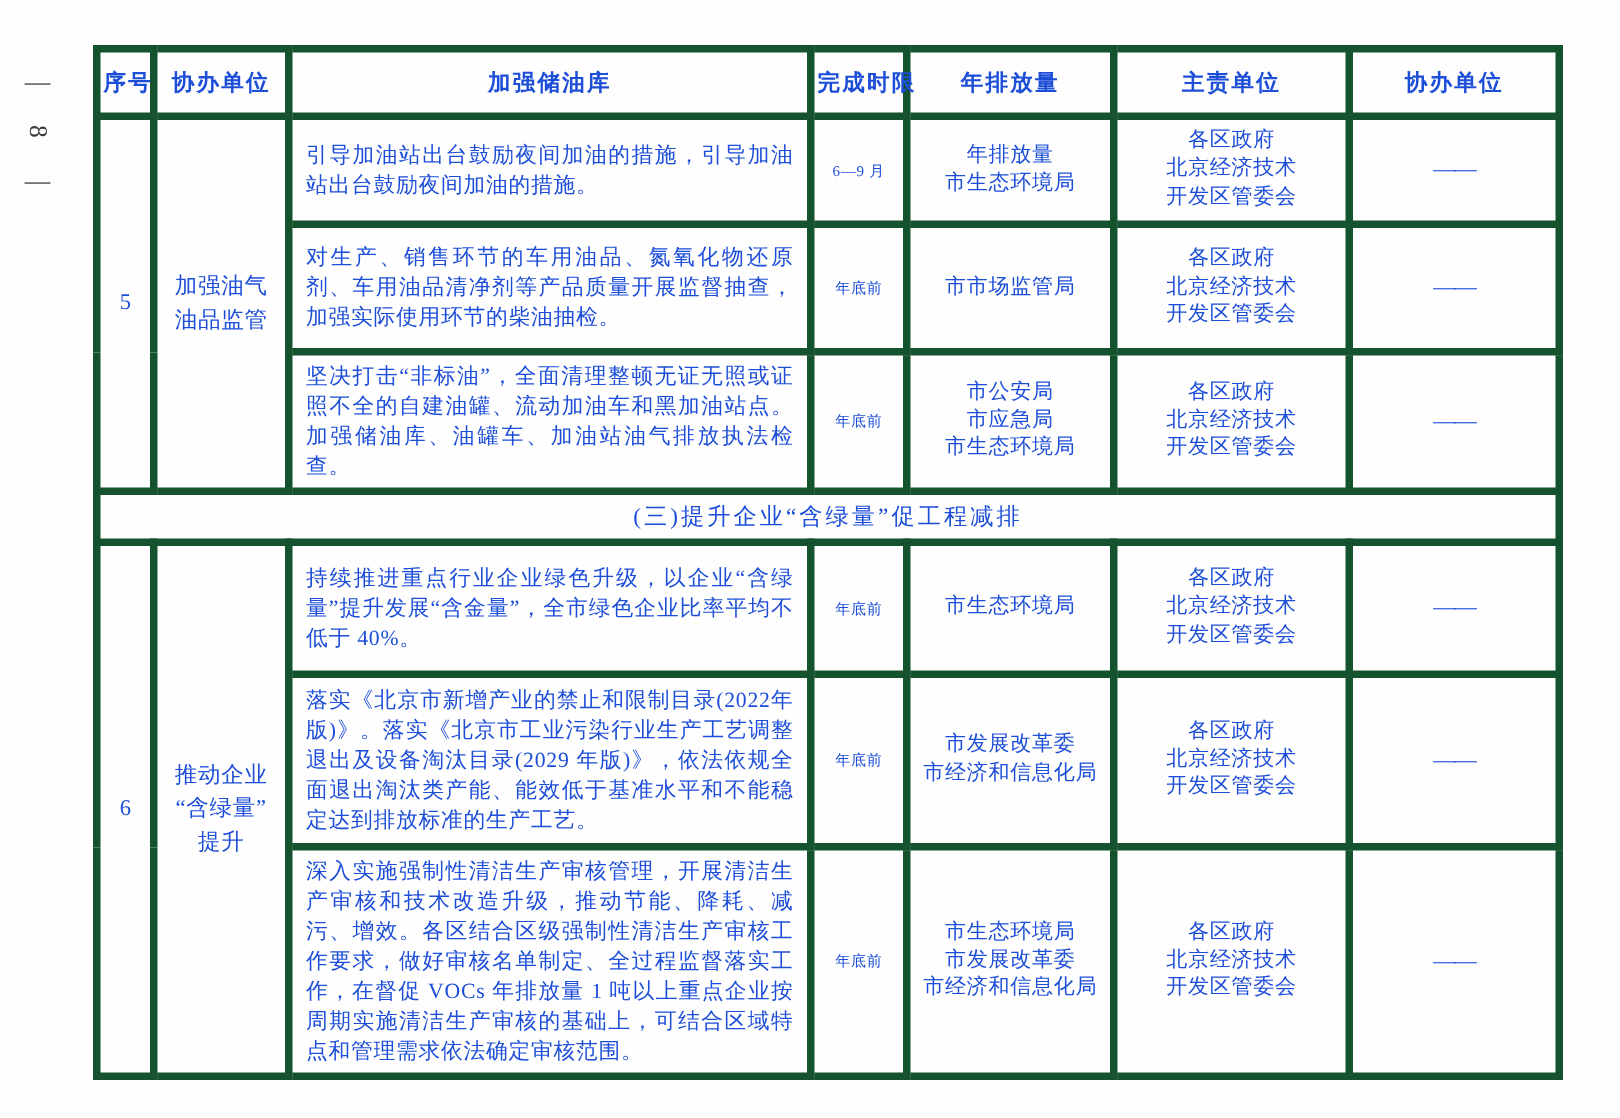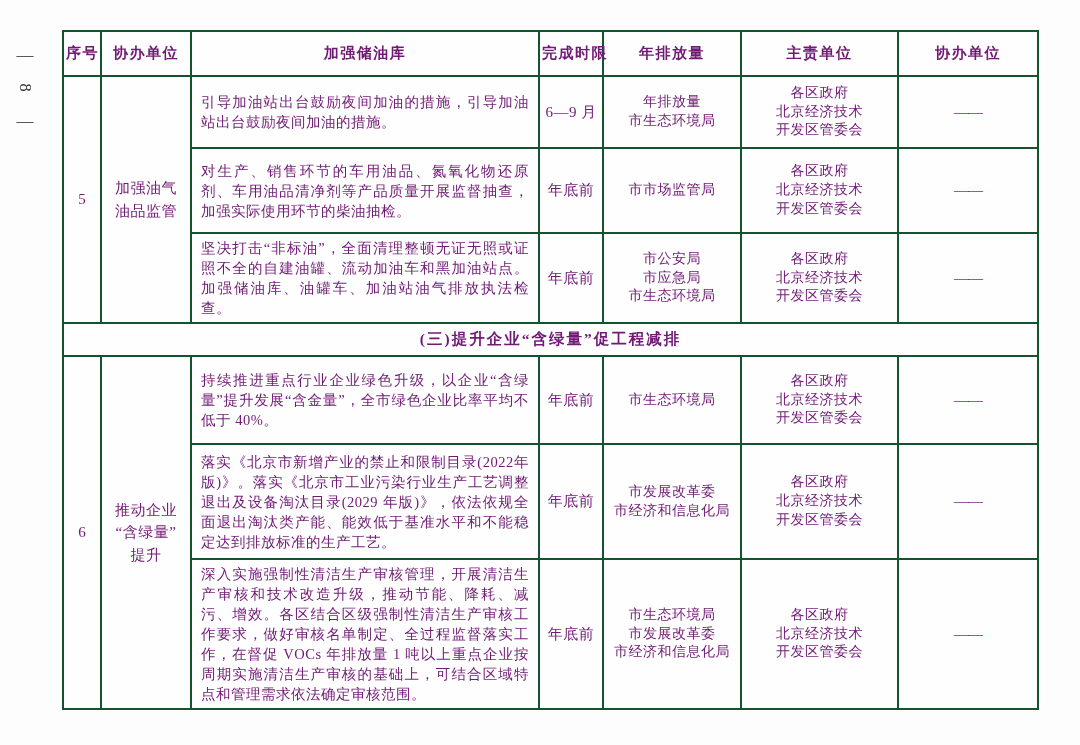--- a/index.html
+++ b/index.html
@@ -21,41 +21,41 @@
   .pagenum .num{transform:rotate(90deg);}
 
   table.plan{
     position:absolute;left:62px;top:30px;
     width:975px;
     border-collapse:collapse;table-layout:fixed;
     background:#fefefe;
     border:2px solid #2e2e2e;
   }
   .plan th,.plan td{
-    border:2px solid #14532d;
+    border:5px solid #14532d;
     padding:2px 4px;
     vertical-align:middle;
-    color:#701a75;
+    color:#1d4ed8;
   }
   .plan th{
     font-weight:bold;font-size:15px;text-align:center;
     letter-spacing:1.5px;white-space:nowrap;padding:4px 2px;
   }
   td.measure{
     text-align:justify;font-size:14.5px;line-height:1.38;
     letter-spacing:0.5px;padding:4px 9px;
   }
   td.center{text-align:center;}
   td.serial{font-size:15px;}
   td.task{font-size:15px;line-height:1.5;letter-spacing:0.5px;margin-top:24px;}
-  td.deadline{font-size:15px;white-space:nowrap;letter-spacing:0.5px;}
+  td.deadline{font-size:10px;white-space:nowrap;letter-spacing:0.5px;}
   td.dept{font-size:14px;line-height:1.35;letter-spacing:0.5px;padding:2px 2px;}
   td.assist{font-size:15px;letter-spacing:-1px;white-space:nowrap;}
   tr.section td{
-    text-align:center;font-weight:bold;font-size:15.5px;
+    text-align:center;font-weight:normal;font-size:15.5px;
     letter-spacing:2px;padding:4px 0;
   }
 </style>
 </head>
 <body>
 
 <div class="page">
 
   <div class="pagenum">
     <span class="dash">—</span>

